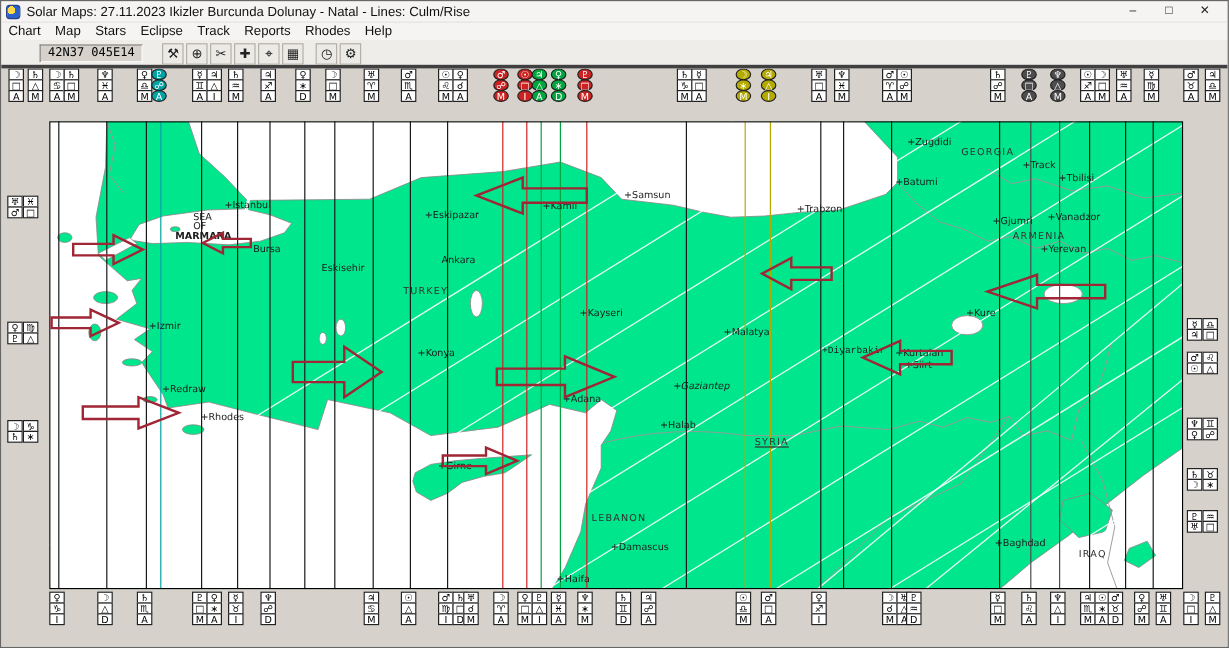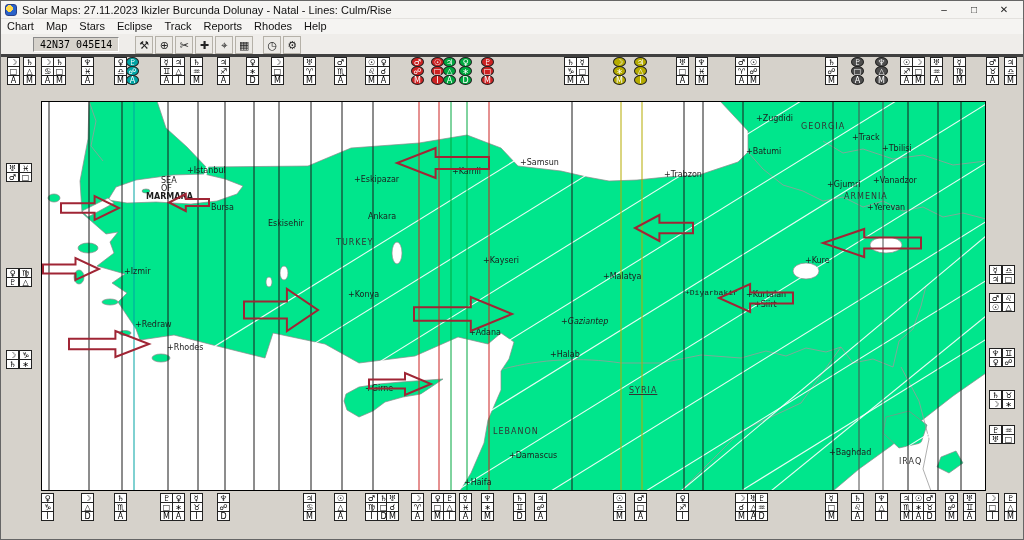--- a/index.html
+++ b/index.html
@@ -166,21 +166,21 @@
       <div class="map-label" style="left: 684px; top: 288px; font-family: Liberation Mono, monospace;">+Diyarbakir</div>
       <div class="map-label" style="left: 804px; top: 256px;">+Kure</div>
       <div class="map-label" style="left: 745px; top: 290px;">+Kurtalan</div>
       <div class="map-label" style="left: 753px; top: 300px;">+Siirt</div>
       <div class="map-label" style="left: 560px; top: 317px; font-style: italic;">+Gaziantep</div>
       <div class="map-label" style="left: 468px; top: 328px;">+Adana</div>
       <div class="map-label" style="left: 549px; top: 350px;">+Halab</div>
       <div class="map-label" style="left: 134px; top: 320px;">+Redraw</div>
       <div class="map-label" style="left: 166px; top: 343px;">+Rhodes</div>
       <div class="map-label" style="left: 364px; top: 384px; text-align: right;">+Girne</div>
-      <div class="map-label r" style="left: 628px; top: 386px; text-decoration: underline;">SYRIA</div>
+      <div class="map-label r" style="left: 628px; top: 364px; text-decoration: underline;">SYRIA</div>
       <div class="map-label r" style="left: 492px; top: 427px;">LEBANON</div>
       <div class="map-label" style="left: 508px; top: 451px;">+Damascus</div>
       <div class="map-label" style="left: 463px; top: 478px;">+Haifa</div>
       <div class="map-label r" style="left: 898px; top: 457px;">IRAQ</div>
       <div class="map-label" style="left: 828px; top: 448px;">+Baghdad</div>
       <svg class="arrow-svg" style="left: 58px; top: 193px; width: 62px; height: 28px;">
         <polygon points="2.0,9.2 35.6,9.2 35.6,2.0 60.0,14.0 35.6,26.0 35.6,18.8 2.0,18.8"></polygon>
       </svg>
       <svg class="arrow-svg" style="left: 166px; top: 191px; width: 44px; height: 21px;">
         <polygon points="42.0,7.1 18.8,7.1 18.8,2.0 2.0,10.5 18.8,19.0 18.8,13.9 42.0,13.9"></polygon>

